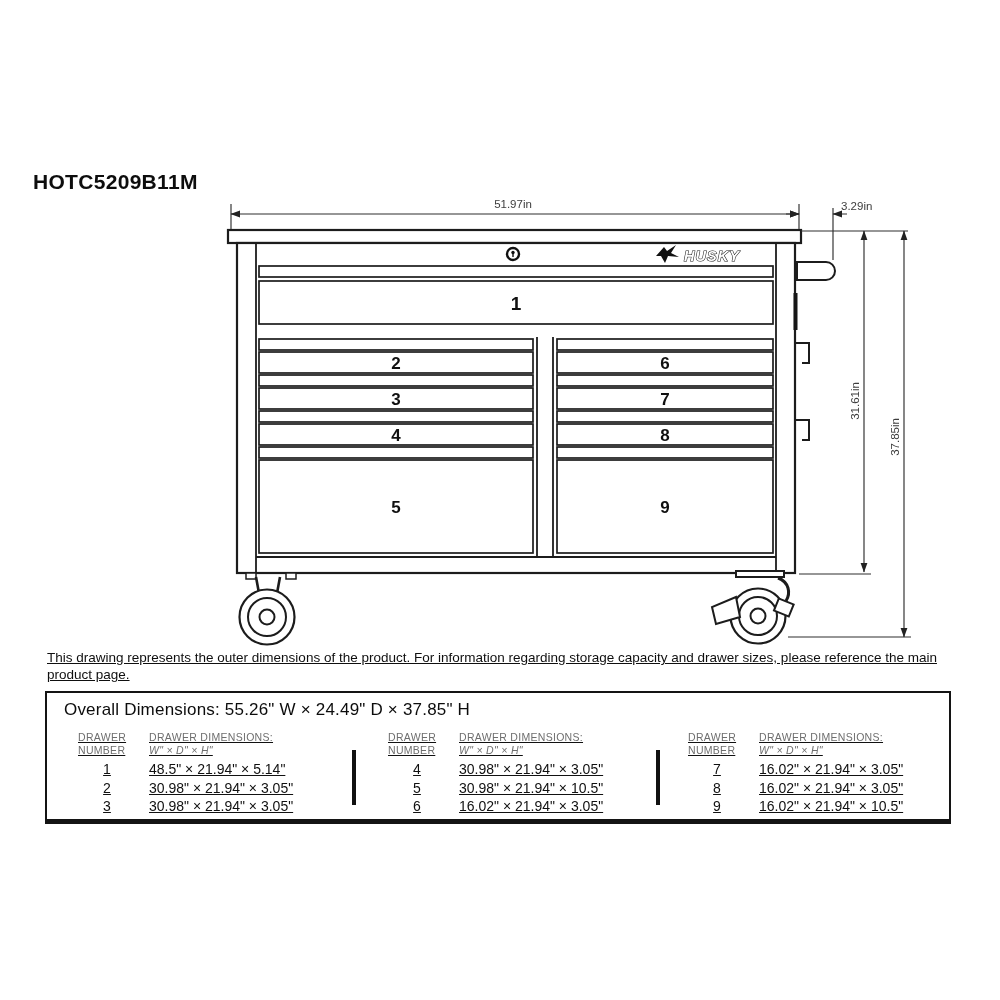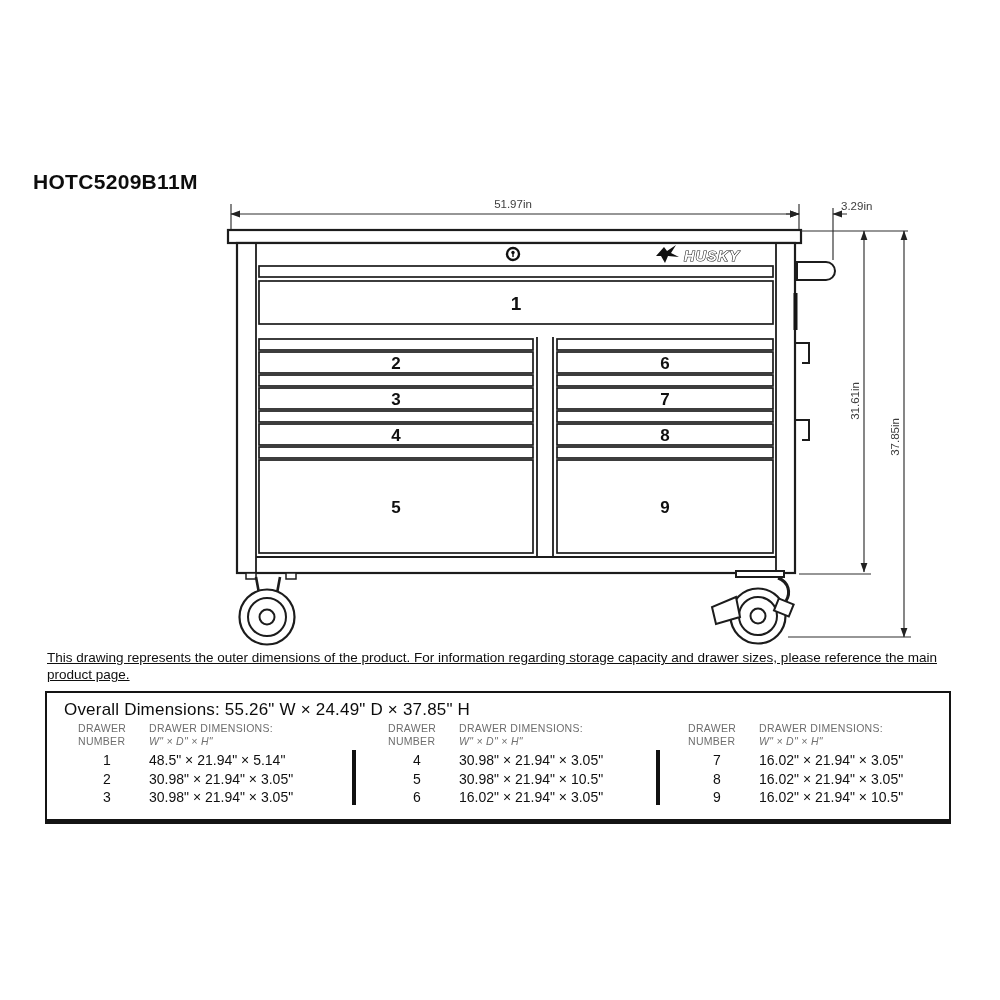--- a/index.html
+++ b/index.html
@@ -5,21 +5,21 @@
   html,body{margin:0;padding:0;background:#ffffff;}
   #page{position:relative;width:1000px;height:1000px;background:#fff;overflow:hidden;
         font-family:"Liberation Sans",sans-serif;color:#111;border-radius:29px;}
   .title{position:absolute;left:33px;top:170px;font-size:21px;font-weight:700;letter-spacing:.3px;color:#0d0d0d;}
   svg{position:absolute;left:0;top:0;}
   .note{position:absolute;left:47px;top:649px;width:918px;font-size:13.5px;line-height:17px;color:#0f0f0f;text-decoration:underline;}
   .dims-table{position:absolute;left:45px;top:691px;width:902px;height:126px;
               border:2px solid #141414;border-bottom-width:5px;background:#fff;}
   .overall{margin:7px 0 2px 17px;font-size:17px;color:#0c0c0c;letter-spacing:.2px;}
   .tbody{position:relative;height:96px;}
-  .group{position:absolute;top:0;width:302px;}
+  .group{position:absolute;top:9px;width:302px;text-decoration:underline;}
   .g1{left:26px}.g2{left:336px}.g3{left:636px}
   .ghead{display:grid;grid-template-columns:68px auto;column-gap:8px;
          font-size:10.5px;line-height:12.5px;color:#6e6e6e;letter-spacing:.3px;}
   .ghead .c1{padding-left:5px;}
   .ghead .it{font-style:italic;}
   .row{display:grid;grid-template-columns:68px auto;column-gap:8px;
        font-size:14px;line-height:18.5px;color:#101010;}
   .rows{margin-top:4px;}
   .row .num{text-align:center;}
   .divider{position:absolute;width:4px;height:55px;background:#111;top:28px;}

